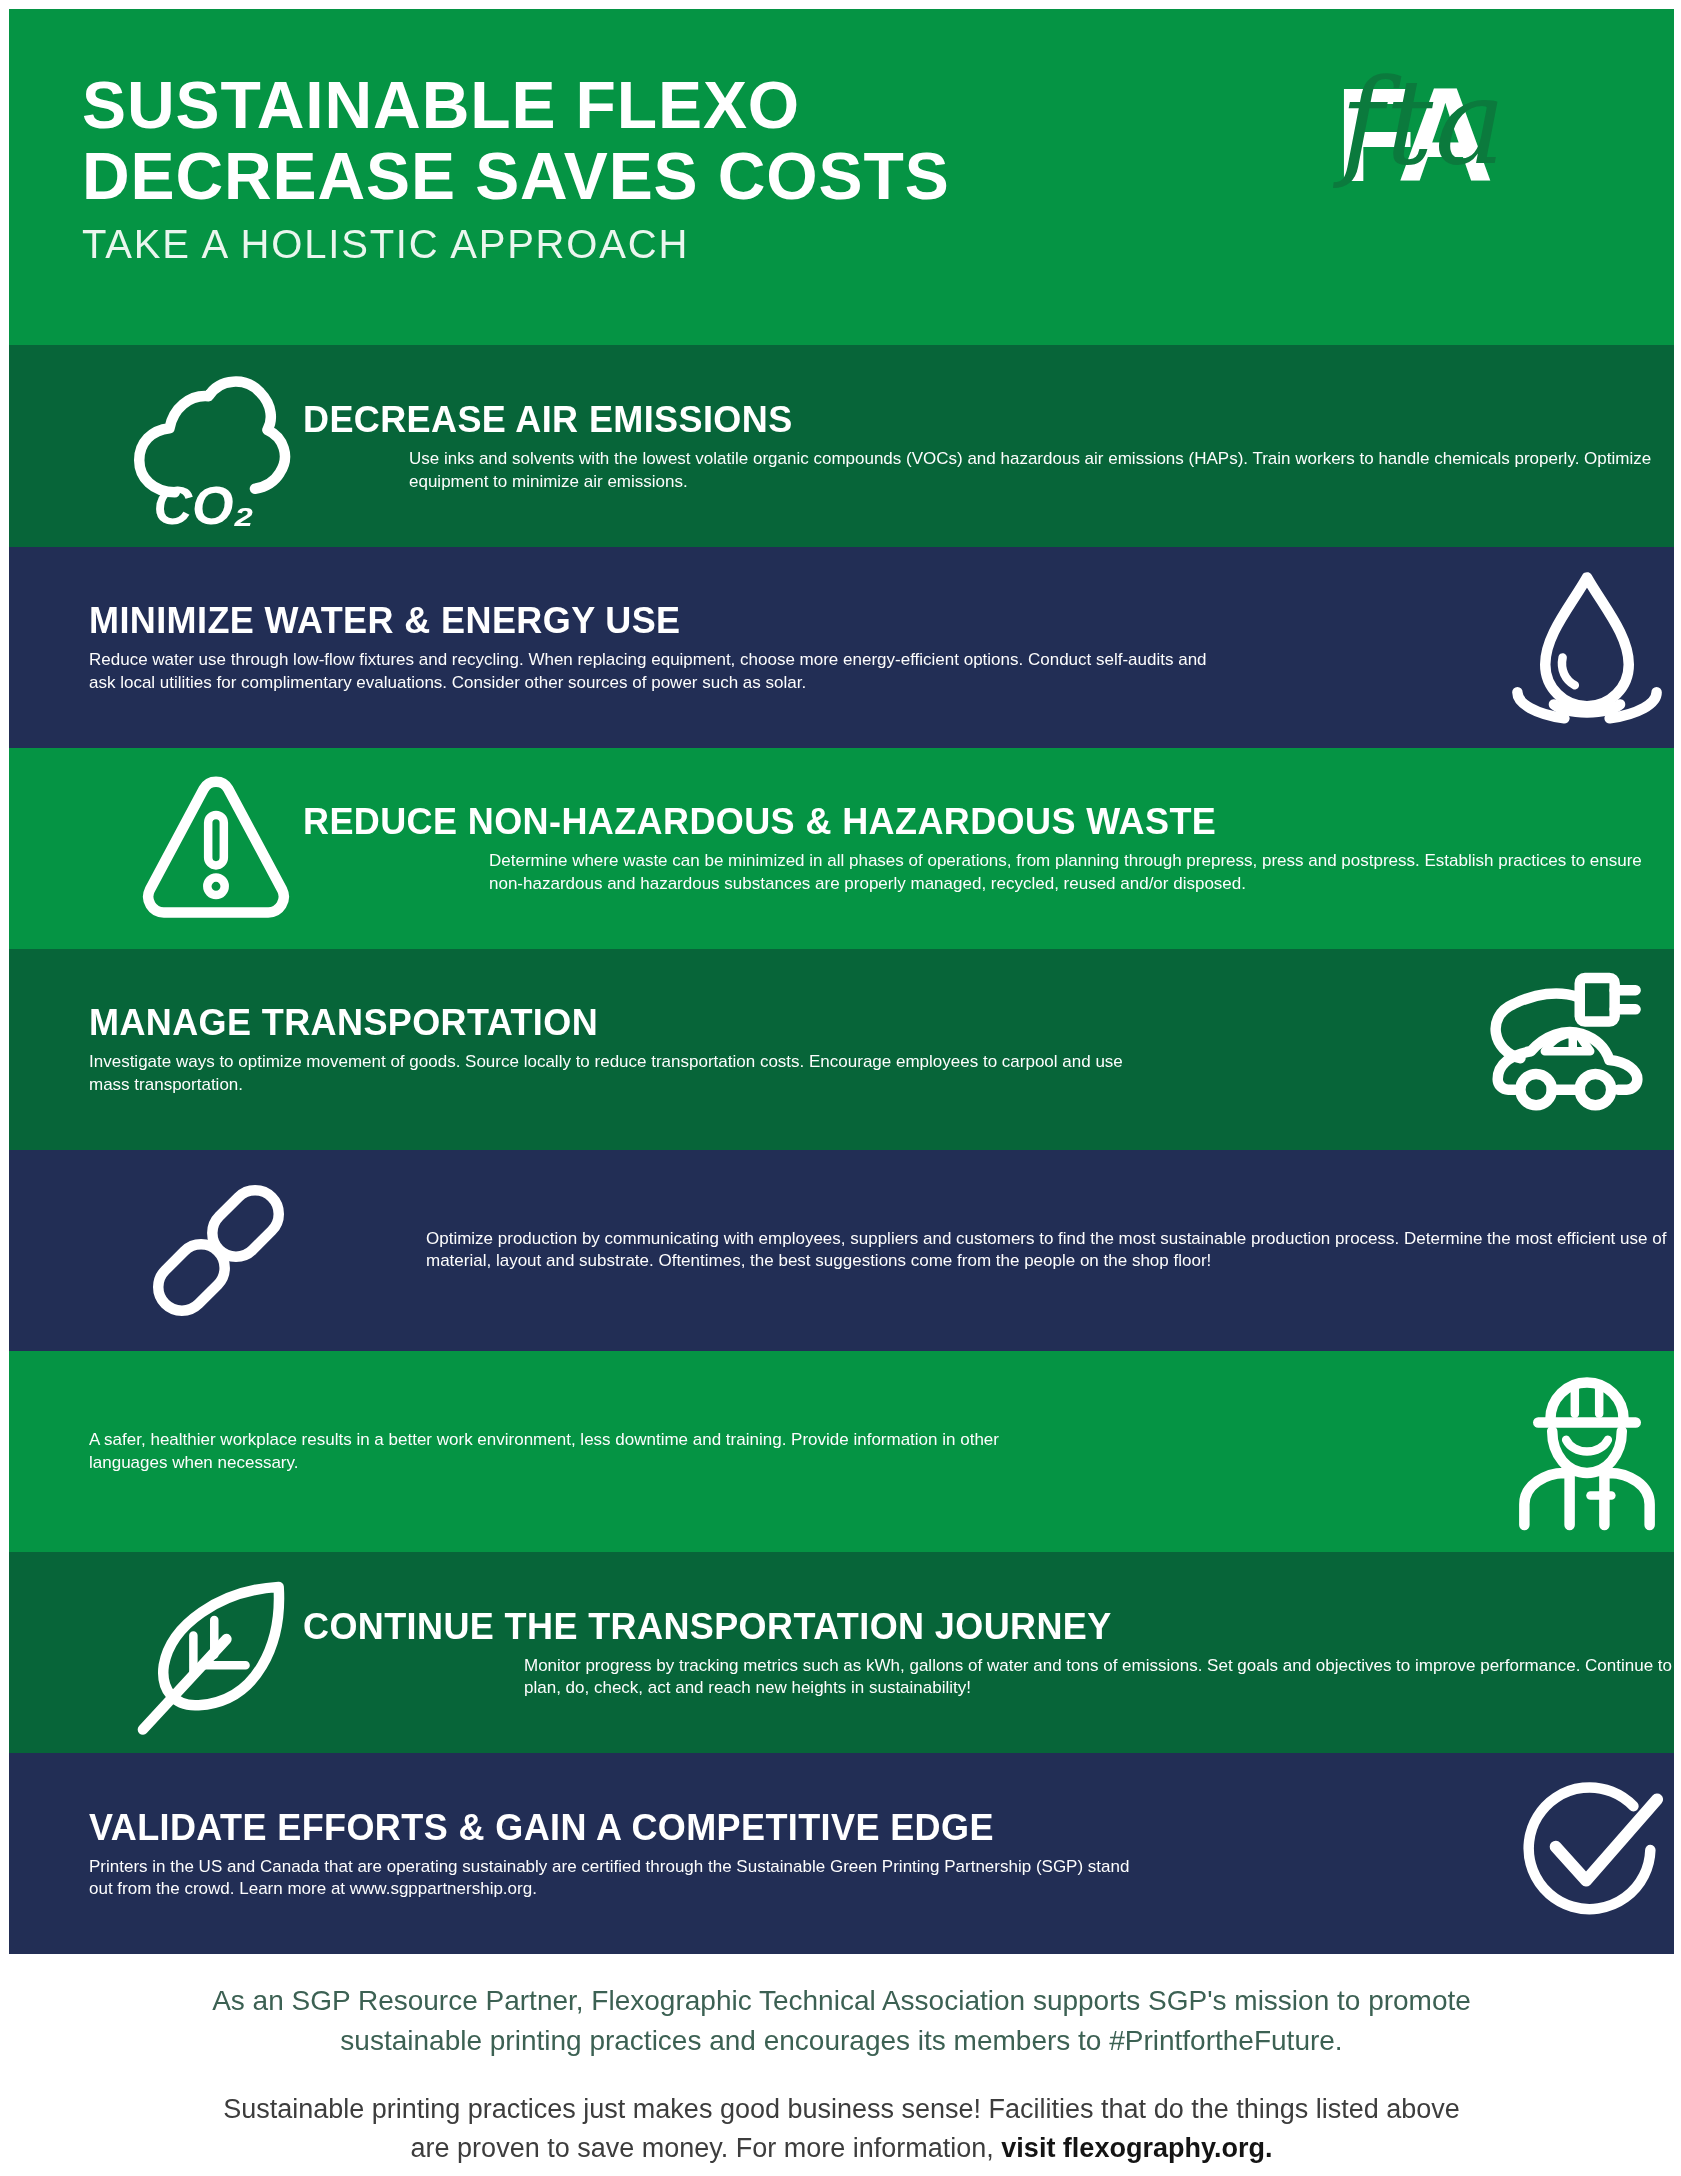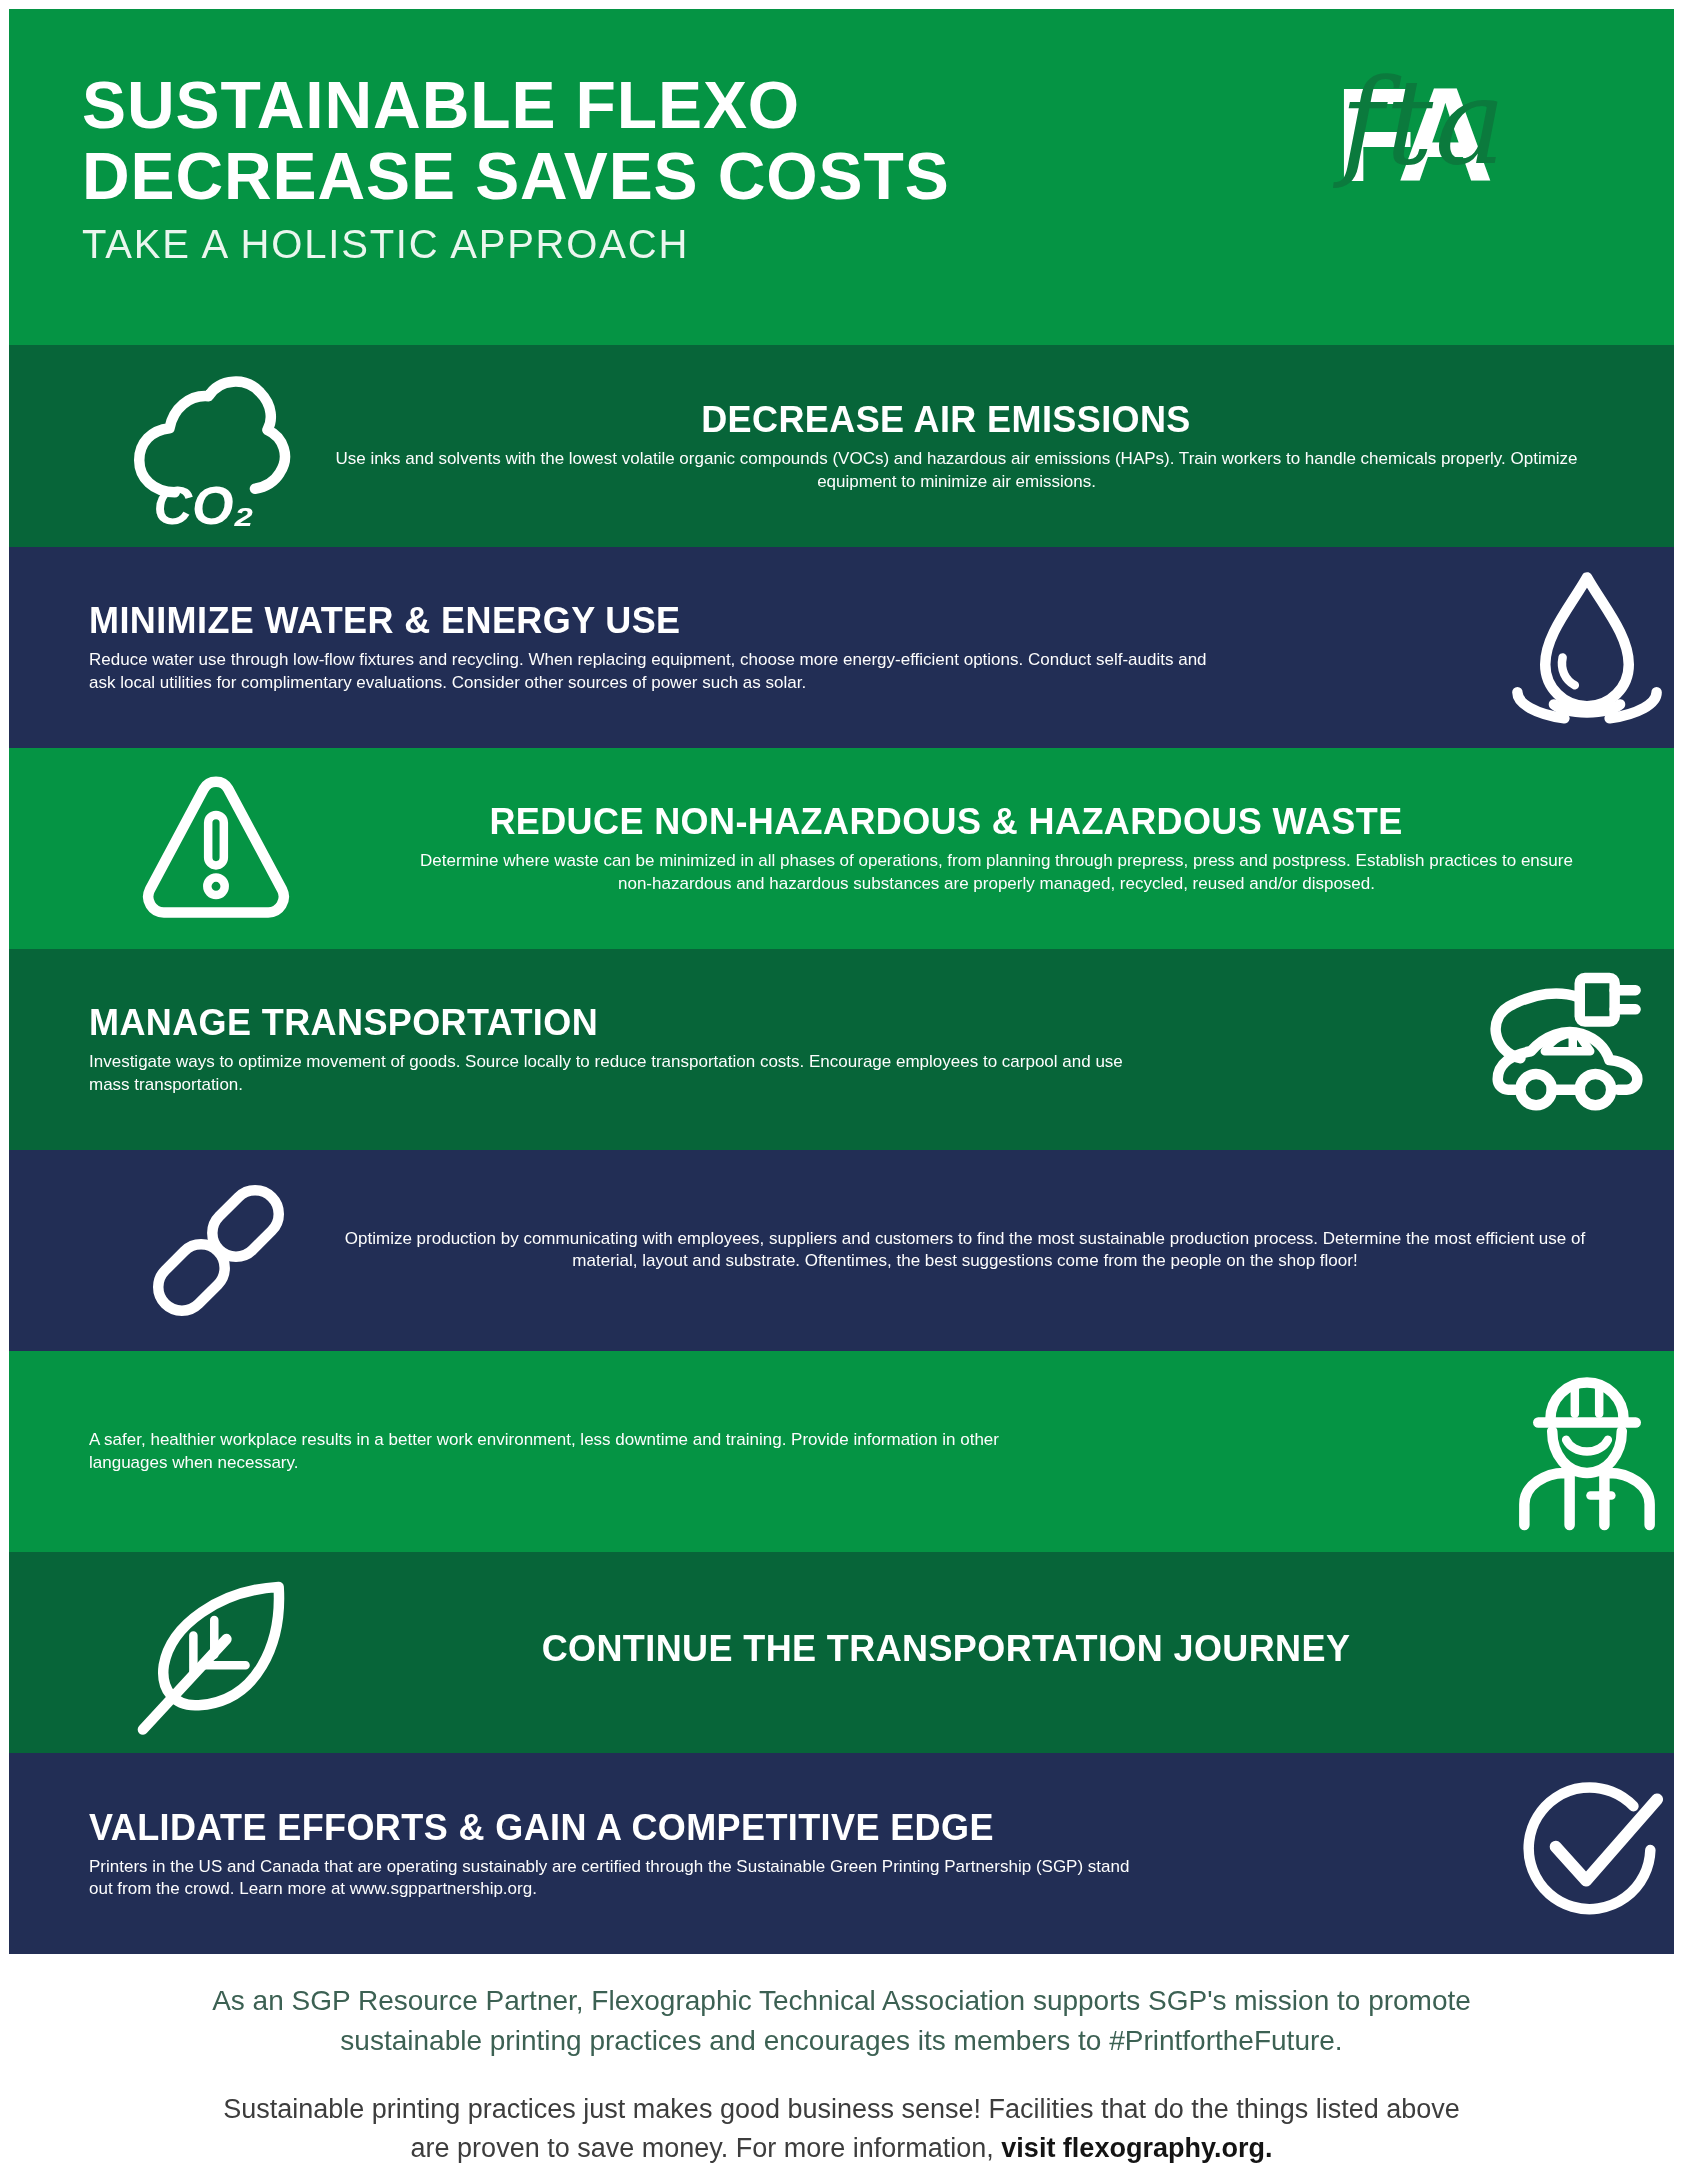--- a/index.html
+++ b/index.html
@@ -18,21 +18,21 @@
   .title{font-size:66px;font-weight:bold;letter-spacing:0.9px;line-height:1.08;color:#fff;}
   .subtitle{font-size:40px;font-weight:400;letter-spacing:1.8px;color:#eaf6ee;margin-top:9px;}
   .logo{position:absolute;right:107px;top:59px;width:232px;height:151px;}
   .logo-block{position:absolute;left:0;top:0;font-size:134px;font-weight:900;color:#ffffff;letter-spacing:-12.5px;font-family:"Liberation Sans",sans-serif;line-height:1;}
   .logo-script{position:absolute;left:5.3px;top:-5.3px;font-family:"DejaVu Serif",serif;font-style:italic;font-size:118px;color:#0b7a3d;line-height:1;letter-spacing:1.8px;}
 
   
   .band{height:205px;display:flex;align-items:center;color:#fff;}
   .icon-col{width:294px;display:flex;justify-content:flex-end;align-items:center;flex:0 0 294px;font-style:italic;}
   .text-col{flex:1;}
-  .band.icon-left .text-col{padding-right:85px;text-align:center;}
+  .band.icon-left .text-col{text-align:left;}
   .band.icon-right .text-col{padding-left:80px;text-align:left;}
   .band-title{font-size:36px;font-weight:bold;letter-spacing:0.4px;margin:0 0 7.1px 0;color:#fff;}
   .band-body{font-size:17px;line-height:1.33;margin:0;color:#fdfdfd;}
   .band.icon-left .band-body{margin-left:auto;}
   .w1{max-width:1265px;}  
   .w2{max-width:1132px;}  
   .w3{max-width:1185px;}  
   .w4{max-width:1078px;}  
   .w5{max-width:1248px;}  
   .w6{max-width:980px;}  
@@ -166,20 +166,21 @@
     <div class="band bg-dark icon-left">
       <div class="icon-col">
         <svg class="icon" width="174" height="174" viewBox="0 0 100 100">
           <path class="istroke" d="M86,12 C88,44 74,78 40,80 C26,81 18,71 20,57 C24,34 52,14 86,12 Z"></path>
           <path class="istroke" d="M8,94 L56,42"></path>
           <path class="istroke-thin" d="M37,62 V40 M49,51 V31 M43,57 H67"></path>
         </svg>
       </div>
       <div class="text-col">
         <h2 class="band-title">CONTINUE THE TRANSPORTATION JOURNEY</h2>
+        <p class="band-body w7">Monitor progress by tracking metrics such as kWh, gallons of water and tons of emissions. Set goals and objectives to improve performance. Continue to plan, do, check, act and reach new heights in sustainability!</p>
       </div>
     </div>
 
     <div class="band bg-navy icon-right">
       <div class="text-col">
         <h2 class="band-title">VALIDATE EFFORTS &amp; GAIN A COMPETITIVE EDGE</h2>
         <p class="band-body w8">Printers in the US and Canada that are operating sustainably are certified through the Sustainable Green Printing Partnership (SGP) stand out from the crowd. Learn more at www.sgppartnership.org.</p>
       </div>
       <div class="icon-col">
         <svg class="icon" width="169" height="169" viewBox="0 0 100 100">

